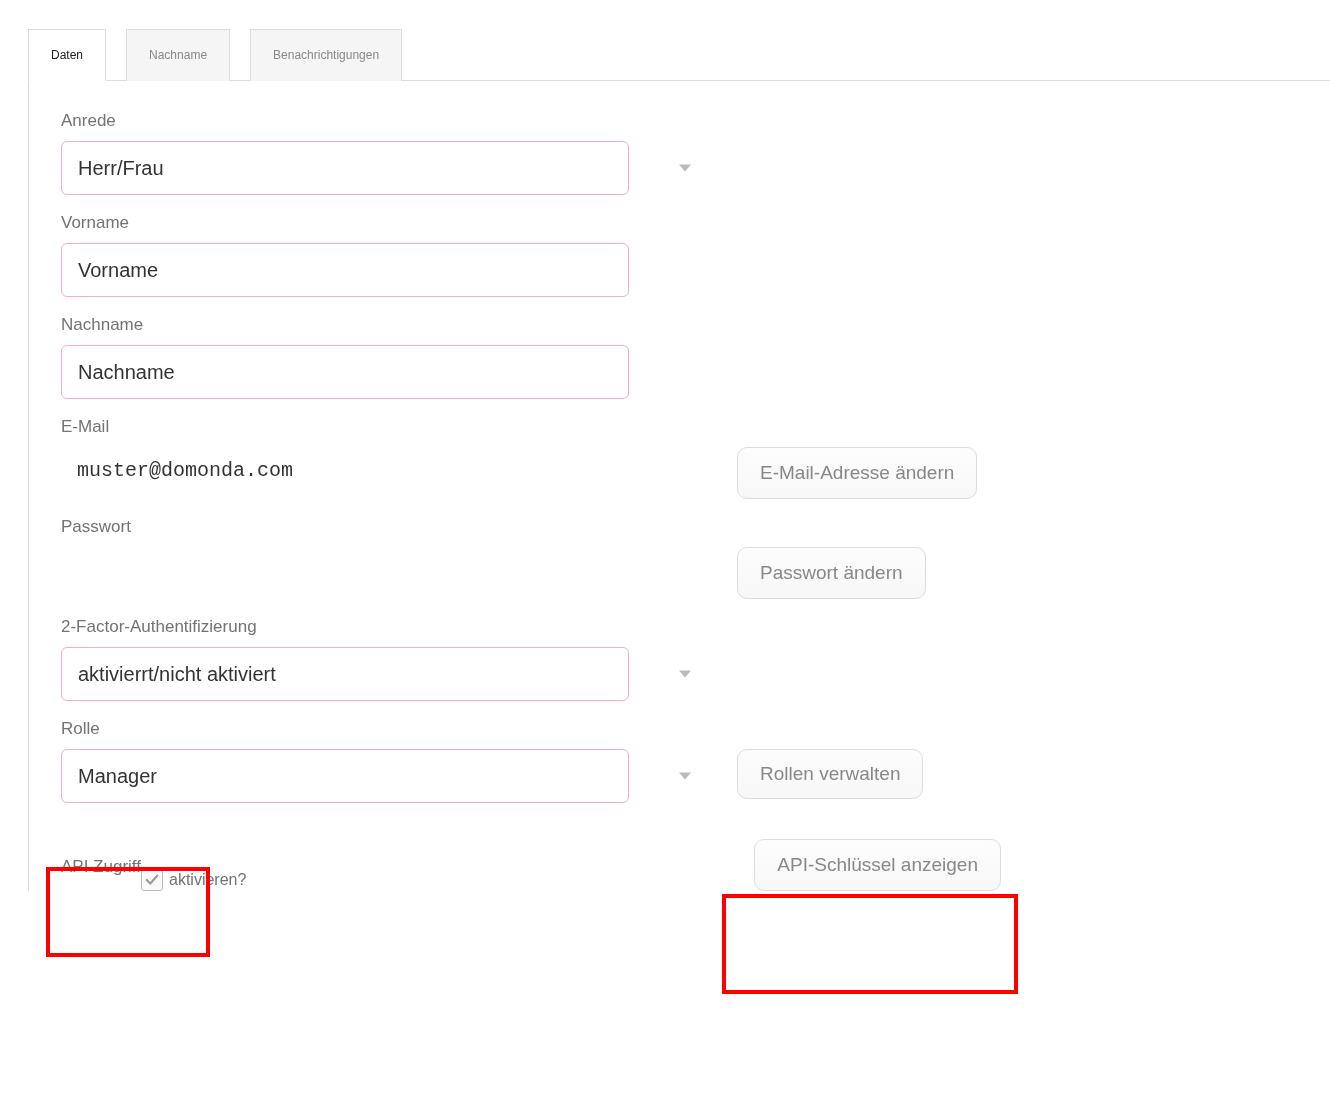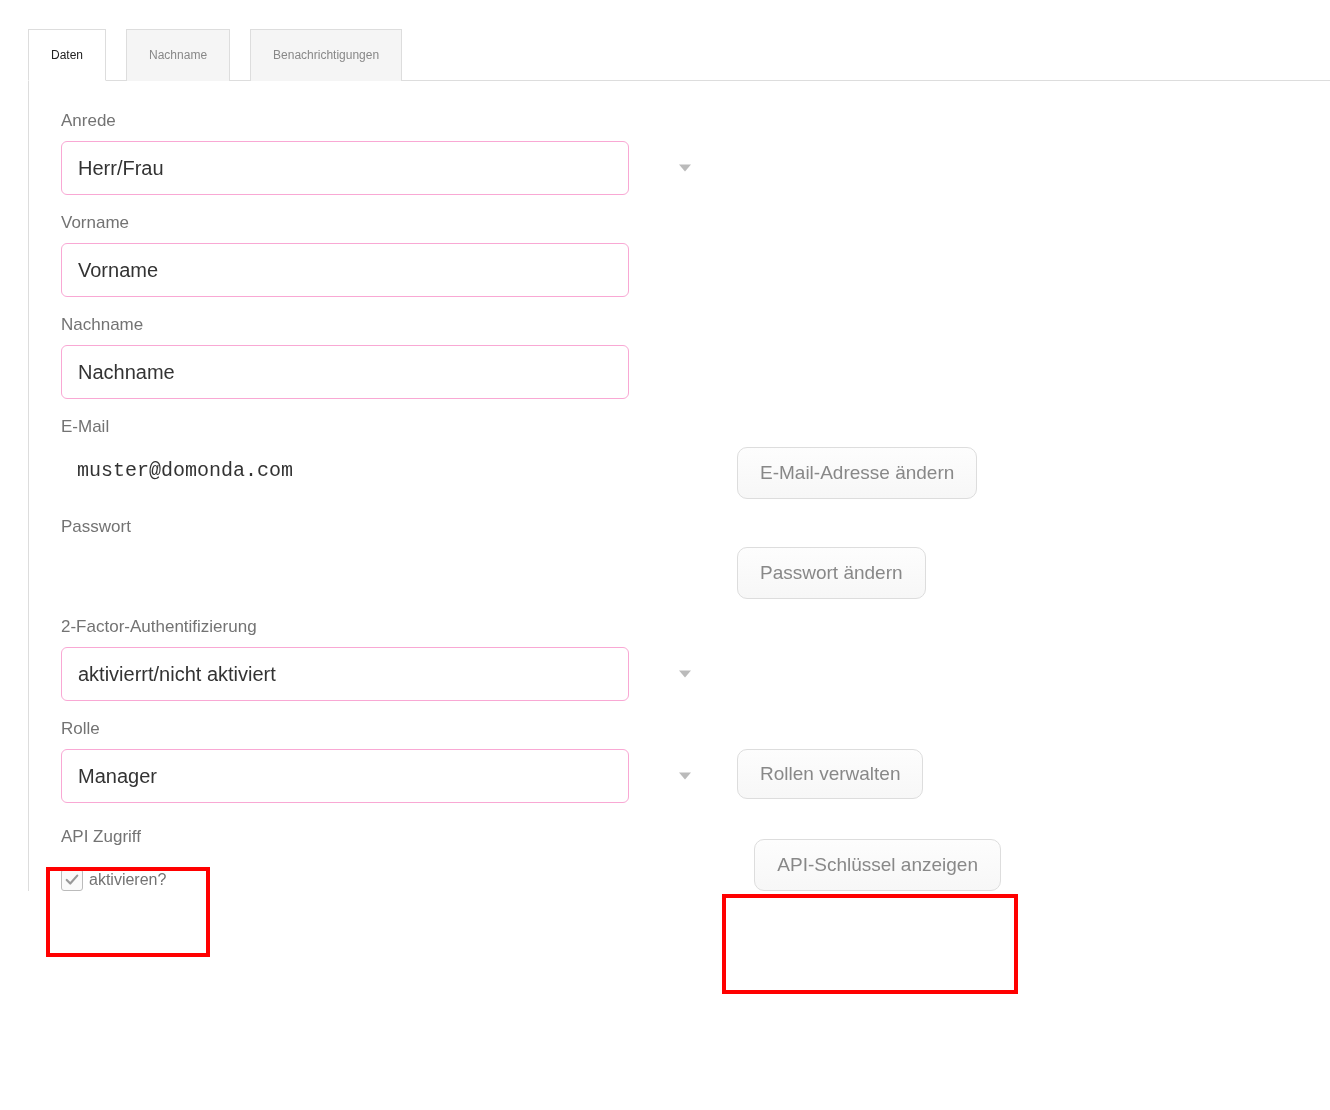--- a/index.html
+++ b/index.html
@@ -165,21 +165,21 @@
       color: #737373;
     }
     .api-row {
       display: flex;
       align-items: flex-end;
       justify-content: space-between;
       width: 940px;
     }
     .api-left {
       display: flex;
-      flex-direction: column;
+      flex-direction: row;
     }
     .api-button-wrap {
       margin-top: 18px;
     }
   </style>
 </head>
 <body>
 
 <div class="container">
   <div class="tabs">

